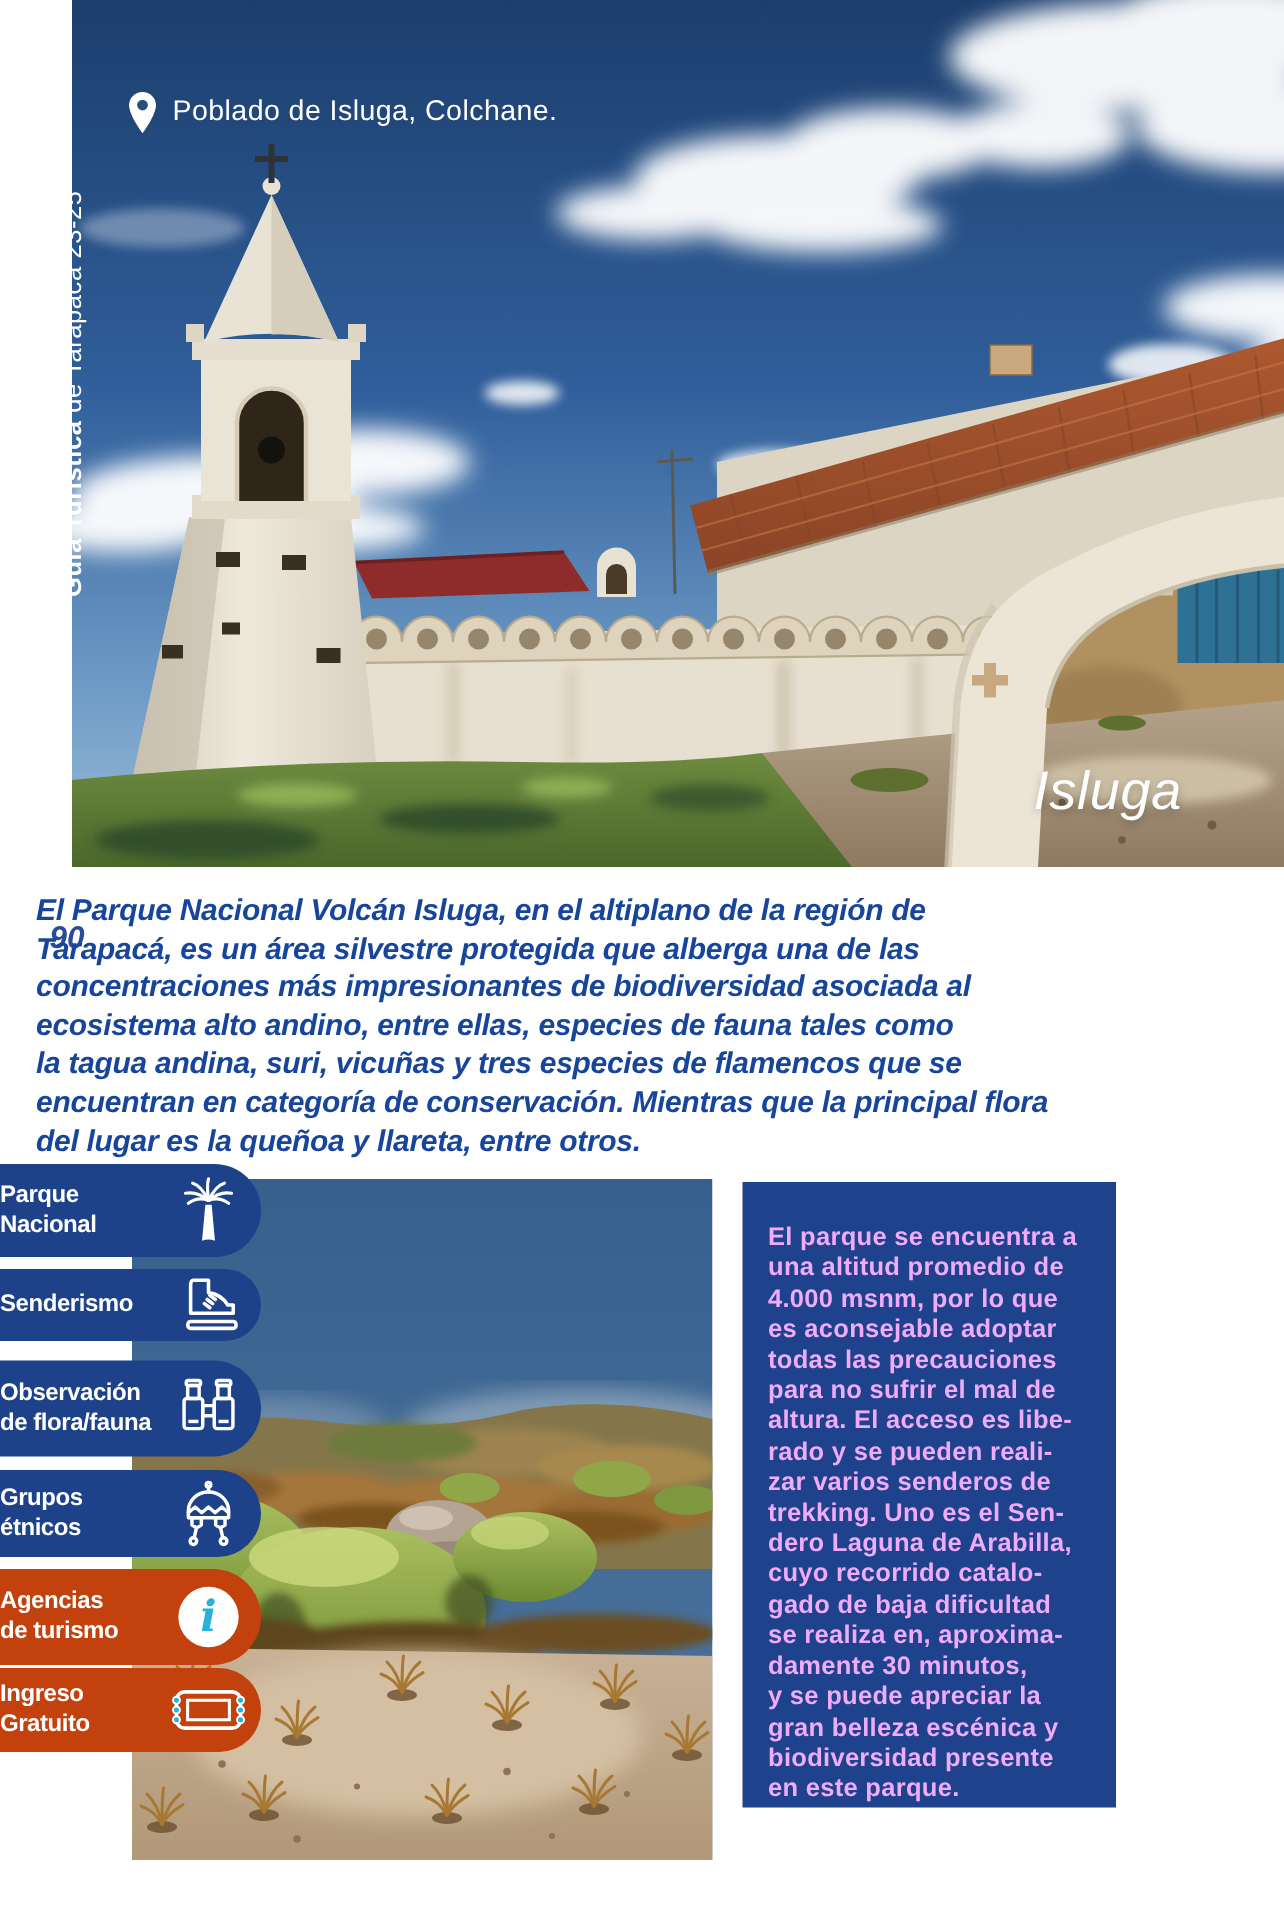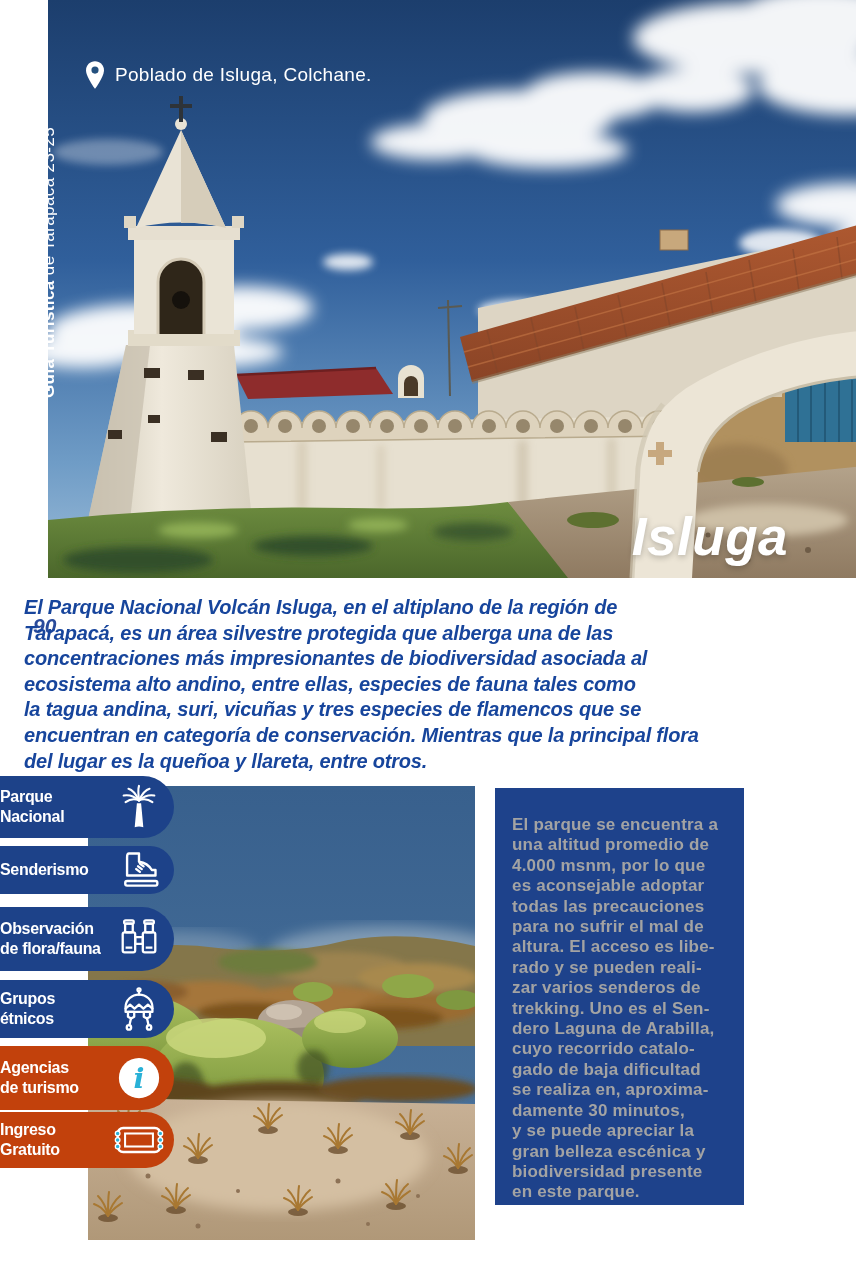--- a/index.html
+++ b/index.html
@@ -9,41 +9,41 @@
   .hero{position:absolute;left:0;top:0;width:856px;height:578px;padding-left:48px;}
   .hero svg{display:block;}
   .caption{position:absolute;left:84px;top:60px;display:flex;align-items:center;gap:9px;
            color:#ffffff;font-size:19px;letter-spacing:.3px;}
   .caption .txt{white-space:pre;}
   .side-label{position:absolute;left:36px;top:92px;height:306px;width:26px;
               writing-mode:vertical-rl;transform:rotate(180deg);
               color:#ffffff;font-size:17px;letter-spacing:.4px;display:flex;align-items:center;}
   .side-label b{font-weight:bold;}
   .hero-title{position:absolute;right:116px;top:506px;color:#ffffff;
-              font-size:53px;font-weight:bold;font-style:italic;letter-spacing:.5px;
+              font-size:36px;font-weight:normal;font-style:italic;letter-spacing:.5px;
               text-shadow:0 2px 6px rgba(0,0,0,.25);}
   
   .page-number{position:absolute;left:33px;top:614px;color:#2a4b9b;font-size:21px;
                font-style:italic;font-weight:bold;}
   .intro{position:absolute;left:24px;top:595px;width:740px;text-align:left;
          color:#17459c;font-size:20px;font-weight:bold;font-style:italic;
          line-height:25.6px;white-space:pre;letter-spacing:-.2px;}
   
   .tags{position:absolute;left:0;top:776px;width:176px;z-index:6;}
   .tag{position:absolute;left:0;width:174px;background:#1d4289;
        border-radius:0 32px 32px 0;display:flex;align-items:center;color:#fff;}
   .tag.cyan{background:#c2410c;justify-content:space-between;}
   .tag .lbl{flex:0 0 104px;font-size:16px;font-weight:bold;
             line-height:20px;white-space:pre;letter-spacing:-.3px;}
   .tag .ico{flex:1;display:flex;justify-content:center;align-items:center;}
   
   .llareta{position:absolute;left:88px;top:786px;width:387px;height:454px;z-index:2;}
   .info-box{position:absolute;left:495px;top:788px;width:249px;height:417px;
             background:#1e428b;z-index:2;box-sizing:border-box;padding:27px 10px 0 17px;}
-  .info-box .txt{color:#a3a3a3;font-size:17px;font-weight:bold;line-height:20.4px;
+  .info-box .txt{color:#f0abfc;font-size:17px;font-weight:bold;line-height:20.4px;
                  white-space:pre;letter-spacing:.2px;}
 </style>
 </head>
 <body>
 
 <div class="page">
 
   <div class="hero">
     <svg width="856" height="578" viewBox="0 0 856 578" aria-hidden="true">
       <defs>

